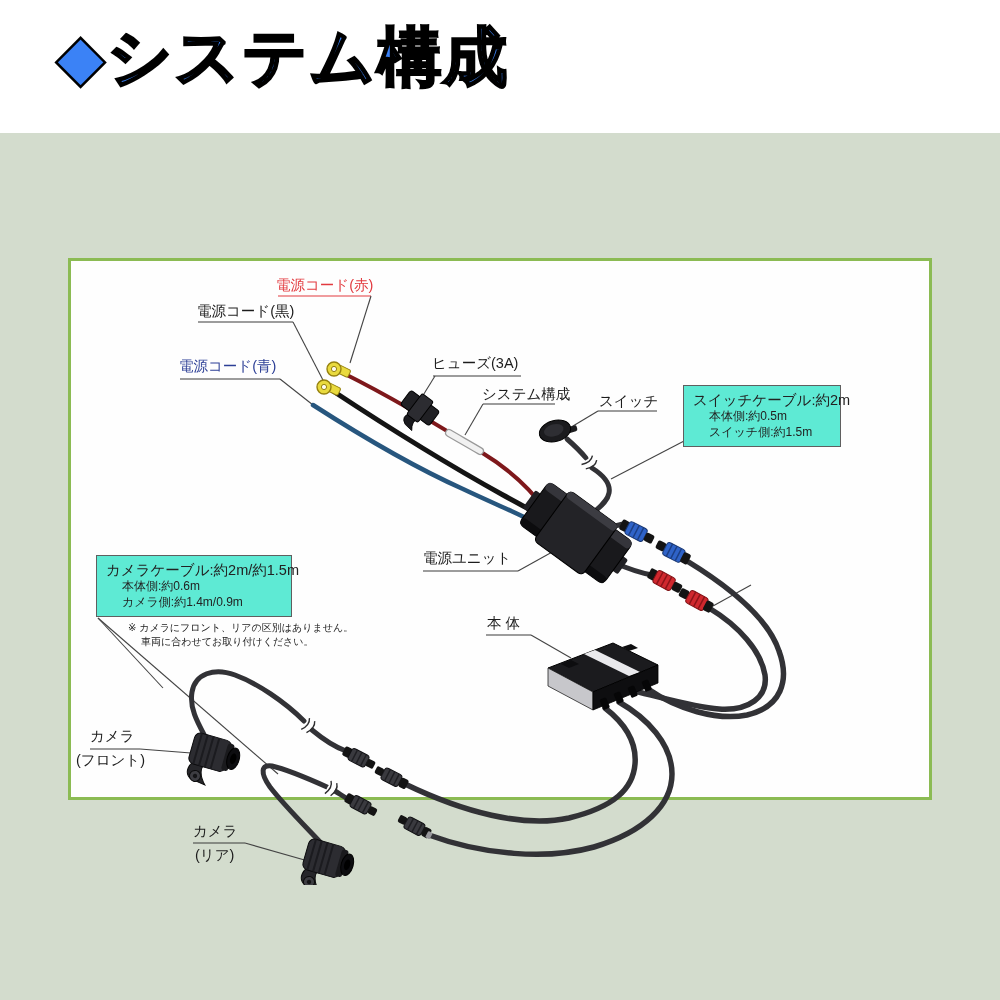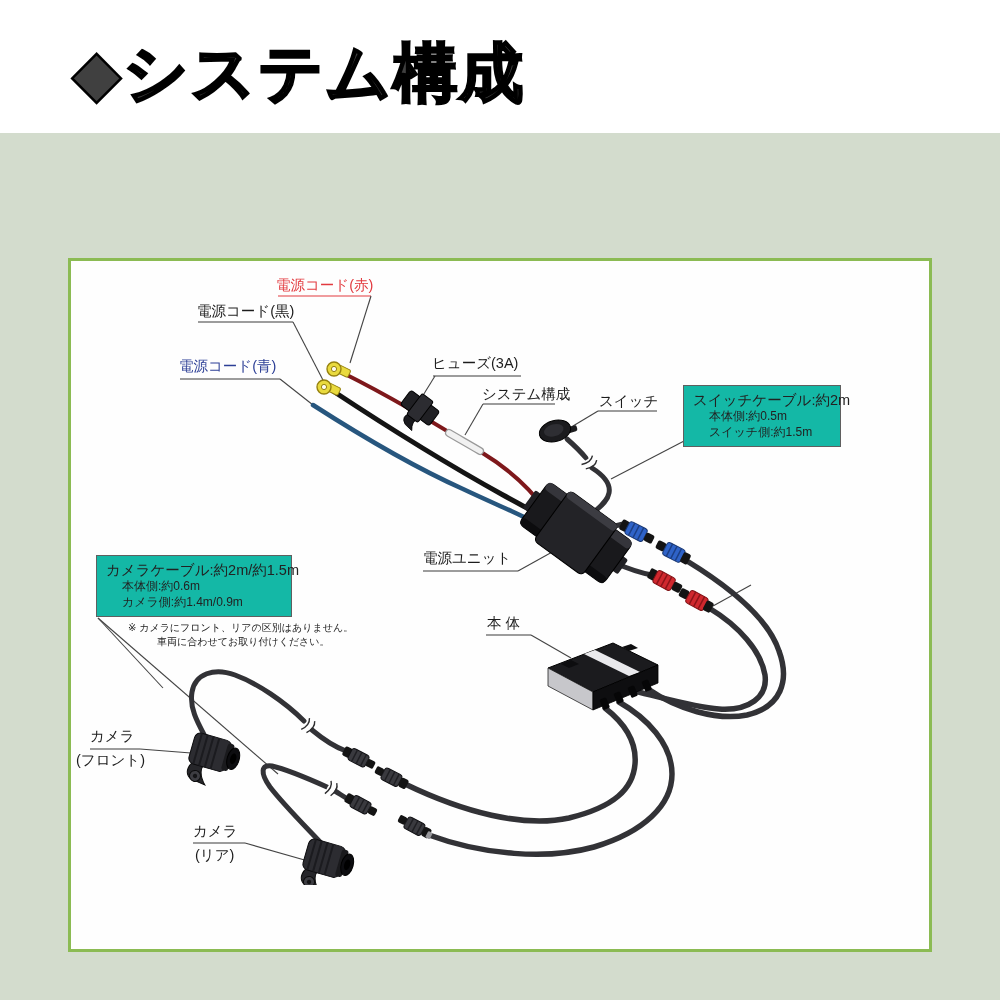--- a/index.html
+++ b/index.html
@@ -1,31 +1,31 @@
 <!DOCTYPE html>
 <html><head>
 <meta charset="utf-8">
 <style>
   html,body{margin:0;padding:0;}
   body{width:1000px;height:1000px;background:#d3dccd;font-family:"Liberation Sans","DejaVu Sans",sans-serif;overflow:hidden;position:relative;}
   .header{position:absolute;left:0;top:0;width:1000px;height:133px;background:#ffffff;}
-  .title{position:absolute;left:56px;top:14px;margin:16px;font-size:64px;font-weight:900;color:#404040;
+  .title{position:absolute;left:56px;top:14px;margin:0;font-size:64px;font-weight:900;color:#3b82f6;
          letter-spacing:2px;-webkit-text-stroke:2.5px #000;white-space:nowrap;}
-  .panel{position:absolute;left:68px;top:258px;width:864px;height:694px;background:#fefefe;
+  .panel{position:absolute;left:68px;top:258px;width:864px;height:542px;background:#fefefe;
          border:3px solid #8bbb53;box-sizing:border-box;}
   .panel svg{position:absolute;left:0;top:0;}
   .lbl{position:absolute;font-size:14.5px;color:#1c1c1c;white-space:nowrap;line-height:1;}
   .lbl.red{color:#e23a3f;}
   .lbl.blue{color:#2c3f96;}
-  .ibox{position:absolute;background:#14b8a6;border:1.5px solid #5f5f5f;box-sizing:border-box;
+  .ibox{position:absolute;background:#5eead4;border:1.5px solid #5f5f5f;box-sizing:border-box;
         padding:5px 8px 6px 9px;}
   .ibox-title{font-size:14.5px;color:#222;white-space:nowrap;line-height:1.25;}
   .ibox-line{font-size:12px;color:#222;margin-left:16px;white-space:nowrap;line-height:1.3;}
   .note{position:absolute;font-size:10px;color:#222;line-height:1.35;white-space:nowrap;}
-  .note .note2{margin-left:29px;}
+  .note .note2{margin-left:13px;}
 </style>
 </head>
 <body>
 
 <div class="header">
   <h1 class="title">◆システム構成</h1>
 </div>
 
 <div class="panel">
 

